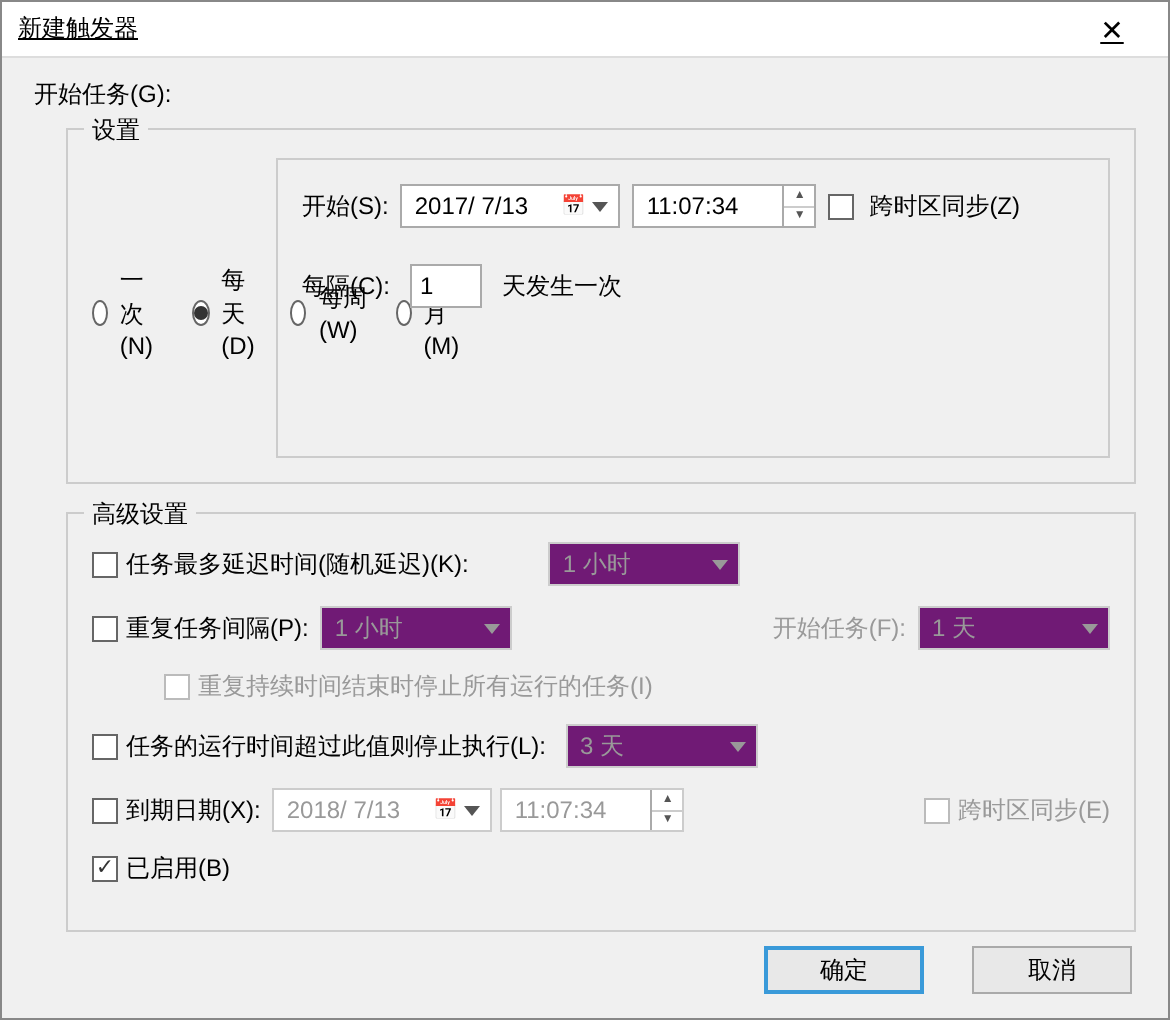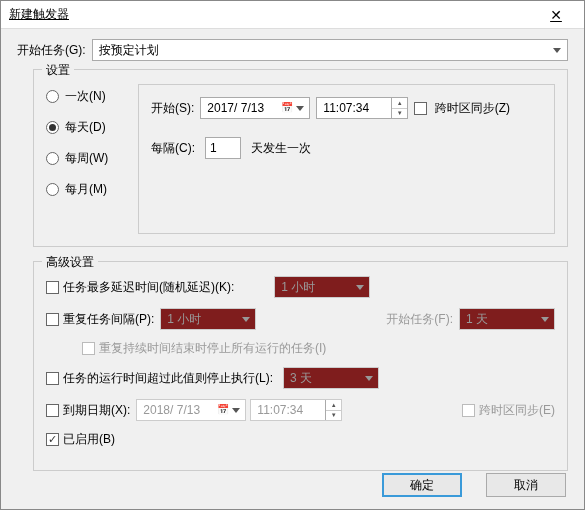--- a/index.html
+++ b/index.html
@@ -10,63 +10,60 @@
 .close-btn { width: 40px; height: 26px; display: flex; align-items: center; justify-content: center; cursor: pointer; font-size: 14px; }
 .content { padding: 10px 16px; }
 .row { display: flex; align-items: center; margin-bottom: 6px; }
 .label { margin-right: 6px; }
 .dropdown { border: 1px solid #aaa; background: #fff; height: 22px; padding: 2px 22px 2px 6px; position: relative; display: inline-flex; align-items: center; }
 .dropdown::after { content: ""; position: absolute; right: 6px; top: 8px; border-left: 4px solid transparent; border-right: 4px solid transparent; border-top: 5px solid #555; }
 .dropdown.wide { flex: 1; }
 .fieldset { border: 1px solid #ccc; margin: 8px 0 14px 16px; padding: 14px 12px 12px 12px; position: relative; }
 .fieldset-legend { position: absolute; top: -8px; left: 8px; background: #f0f0f0; padding: 0 4px; }
 .settings-body { display: flex; }
-.radio-col { width: 92px; display: flex; flex-direction: column; gap: 14px; padding-top: 4px; }
+.radio-col { width: 92px; display: flex; flex-direction: row; gap: 14px; padding-top: 4px; }
 .radio-item { display: flex; align-items: center; gap: 6px; }
 .radio { width: 13px; height: 13px; border: 1px solid #666; border-radius: 50%; display: inline-flex; align-items: center; justify-content: center; background: #fff; }
 .radio.checked::after { content: ""; width: 7px; height: 7px; background: #333; border-radius: 50%; }
 .right-panel { flex: 1; border: 1px solid #ccc; padding: 12px; height: 150px; }
 .start-row { display: flex; align-items: center; gap: 6px; margin-bottom: 18px; }
 .date-field { border: 1px solid #aaa; background: #fff; height: 22px; padding: 2px 22px 2px 6px; position: relative; display: inline-flex; align-items: center; width: 110px; }
 .date-field .cal { position: absolute; right: 16px; top: 4px; font-size: 10px; }
 .date-field::after { content: ""; position: absolute; right: 5px; top: 8px; border-left: 4px solid transparent; border-right: 4px solid transparent; border-top: 5px solid #555; }
 .time-field { border: 1px solid #aaa; background: #fff; height: 22px; padding: 2px 18px 2px 6px; position: relative; display: inline-flex; align-items: center; width: 92px; }
 .spinner { position: absolute; right: 0; top: 0; width: 16px; height: 20px; border-left: 1px solid #aaa; display: flex; flex-direction: column; }
 .spinner span { flex: 1; display: flex; align-items: center; justify-content: center; font-size: 6px; color: #555; }
 .spinner span:first-child { border-bottom: 1px solid #ccc; }
 .chk { width: 13px; height: 13px; border: 1px solid #666; background: #fff; display: inline-flex; align-items: center; justify-content: center; margin-right: 4px; vertical-align: middle; }
 .chk.checked::after { content: "✓"; font-size: 11px; line-height: 11px; color: #333; }
 .chk.disabled { border-color: #bbb; }
 .int-row { display: flex; align-items: center; gap: 10px; }
 .num-field { border: 1px solid #aaa; background: #fff; height: 22px; width: 36px; padding: 2px 4px; display: inline-flex; align-items: center; }
 .adv-row { display: flex; align-items: center; margin-bottom: 10px; }
 .adv-row .lab { display: flex; align-items: center; }
 .adv-row .gap { flex: 1; }
-.sel { border: 1px solid #ccc; background: #7f1d1d; height: 22px; padding: 2px 20px 2px 6px; position: relative; display: inline-flex; align-items: center; width: 96px; color: #999; }
+.sel { border: 1px solid #ccc; background: #701a75; height: 22px; padding: 2px 20px 2px 6px; position: relative; display: inline-flex; align-items: center; width: 96px; color: #999; }
 .sel::after { content: ""; position: absolute; right: 5px; top: 8px; border-left: 4px solid transparent; border-right: 4px solid transparent; border-top: 5px solid #999; }
 .sub-opt { margin-left: 36px; color: #999; display: flex; align-items: center; margin-bottom: 10px; }
 .btn-row { position: absolute; bottom: 12px; right: 18px; display: flex; gap: 24px; }
 .btn { border: 1px solid #aaa; background: #e8e8e8; height: 24px; width: 80px; display: flex; align-items: center; justify-content: center; }
 .btn.primary { border: 2px solid #3a9ad9; }
 .disabled-text { color: #999; }
 </style>
 </head>
 <body>
 <div class="window">
   <div class="titlebar">
     <span class="titlebar-title">新建触发器</span>
     <div class="close-btn">✕</div>
   </div>
 
   <div class="content">
     <div class="row">
       <span class="label">开始任务(G):</span>
-      <div class="dropdown wide">
-        <span>按预定计划</span>
-      </div>
     </div>
 
     <div class="fieldset">
       <div class="fieldset-legend">设置</div>
       <div class="settings-body">
         <div class="radio-col">
           <label class="radio-item">
             <span class="radio"></span>
             <span>一次(N)</span>
           </label>

